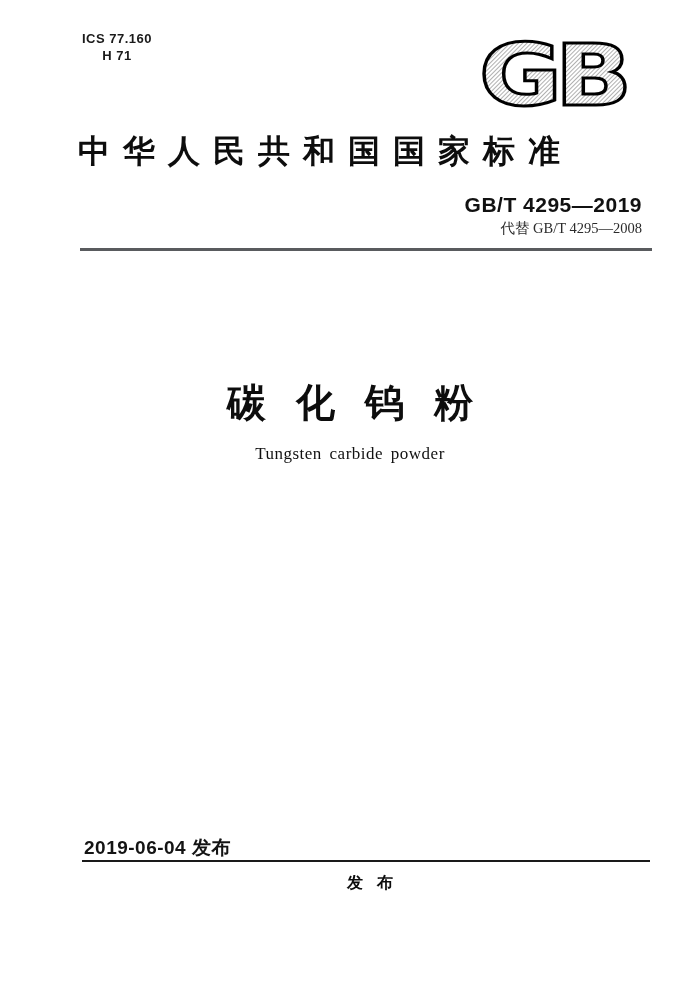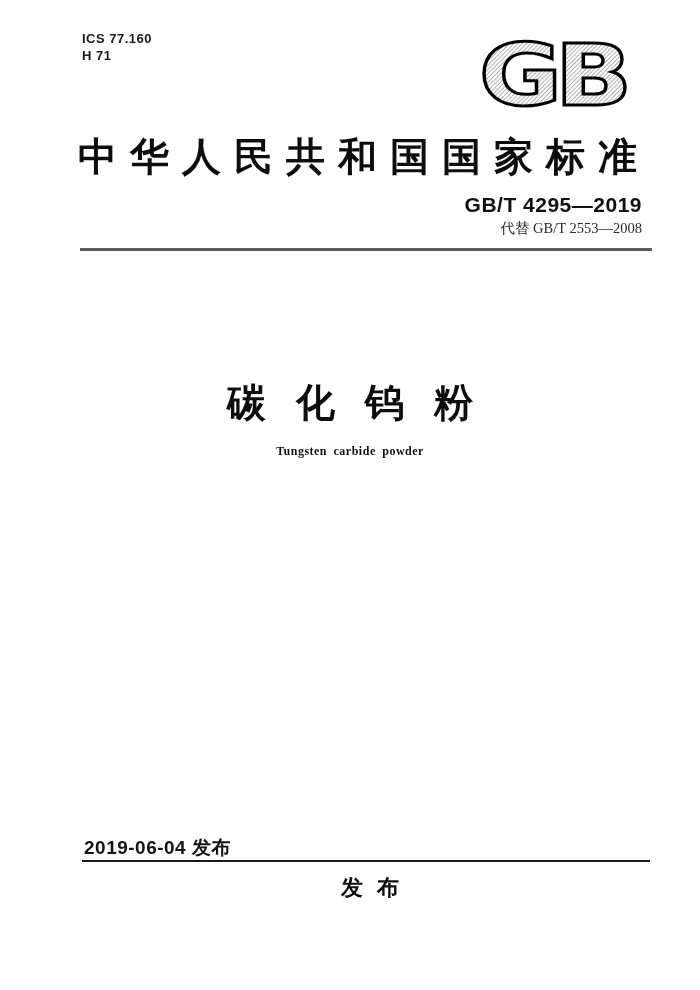--- a/index.html
+++ b/index.html
@@ -21,40 +21,41 @@
   .ics-block {
     position: absolute;
     left: 82px;
     top: 30px;
     font-family: "Liberation Sans", "DejaVu Sans", sans-serif;
     font-weight: bold;
     font-size: 13px;
     line-height: 17px;
     letter-spacing: 0.5px;
     color: #1a1a1a;
+    text-align: center;
   }
 
   
   .gb-logo {
     position: absolute;
     left: 476px;
     top: 34px;
     width: 152px;
     height: 78px;
   }
 
   
   .nat-title {
     position: absolute;
     left: 78px;
     top: 130px;
     width: 580px;
     font-family: "Liberation Serif", "DejaVu Serif", serif;
     font-weight: bold;
-    font-size: 39px;
+    font-size: 32px;
     letter-spacing: 13px;
     white-space: nowrap;
     color: #0d0d0d;
   }
 
   
   .std-num-block {
     position: absolute;
     right: 58px;
     top: 193px;
@@ -99,22 +100,22 @@
     white-space: nowrap;
     color: #0d0d0d;
   }
   .doc-title-en {
     position: absolute;
     left: 0;
     right: 0;
     top: 444px;
     text-align: center;
     font-family: "Liberation Serif", "DejaVu Serif", serif;
-    font-weight: bold;
-    font-size: 12px;
+    font-weight: normal;
+    font-size: 17px;
     letter-spacing: 0.5px;
     word-spacing: 3px;
     color: #111;
   }
 
   
   .date-row {
     position: absolute;
     left: 84px;
     right: 52px;
@@ -160,21 +161,21 @@
   .issuer-line1 {
     letter-spacing: 4px;
     text-indent: 4px;
   }
   .issuer-line2 {
     letter-spacing: 0;
   }
   .publish-label {
     font-family: Liberation Serif, serif;
     font-weight: bold;
-    font-size: 22px;
+    font-size: 16px;
     letter-spacing: 14px;
     text-indent: 14px;
     white-space: nowrap;
     color: #0d0d0d;
   }
 </style>
 </head>
 <body>
 
 <div class="page">
@@ -191,21 +192,21 @@
         <line x1="0" y1="0" x2="0" y2="3" stroke="#6f6f6f" stroke-width="1.1"></line>
       </pattern>
     </defs>
     <text x="76" y="71" text-anchor="middle" font-family="'DejaVu Sans', 'Liberation Sans', sans-serif" font-weight="bold" font-size="86" letter-spacing="-6" textLength="146" lengthAdjust="spacingAndGlyphs" fill="url(#gbHatch)" stroke="#000000" stroke-width="3">GB</text>
   </svg>
 
   <div class="nat-title">中华人民共和国国家标准</div>
 
   <div class="std-num-block">
     <div class="std-num">GB/T 4295—2019</div>
-    <div class="std-replaces">代替 GB/T 2553—2008</div>
+    <div class="std-replaces">代替 GB/T 4295—2008</div>
   </div>
 
   <div class="rule-top"></div>
 
   <div class="doc-title-zh">碳化钨粉</div>
   <div class="doc-title-en">Tungsten carbide powder</div>
 
   <div class="date-row">
     <span>2019-06-04 发布</span>
   </div>

